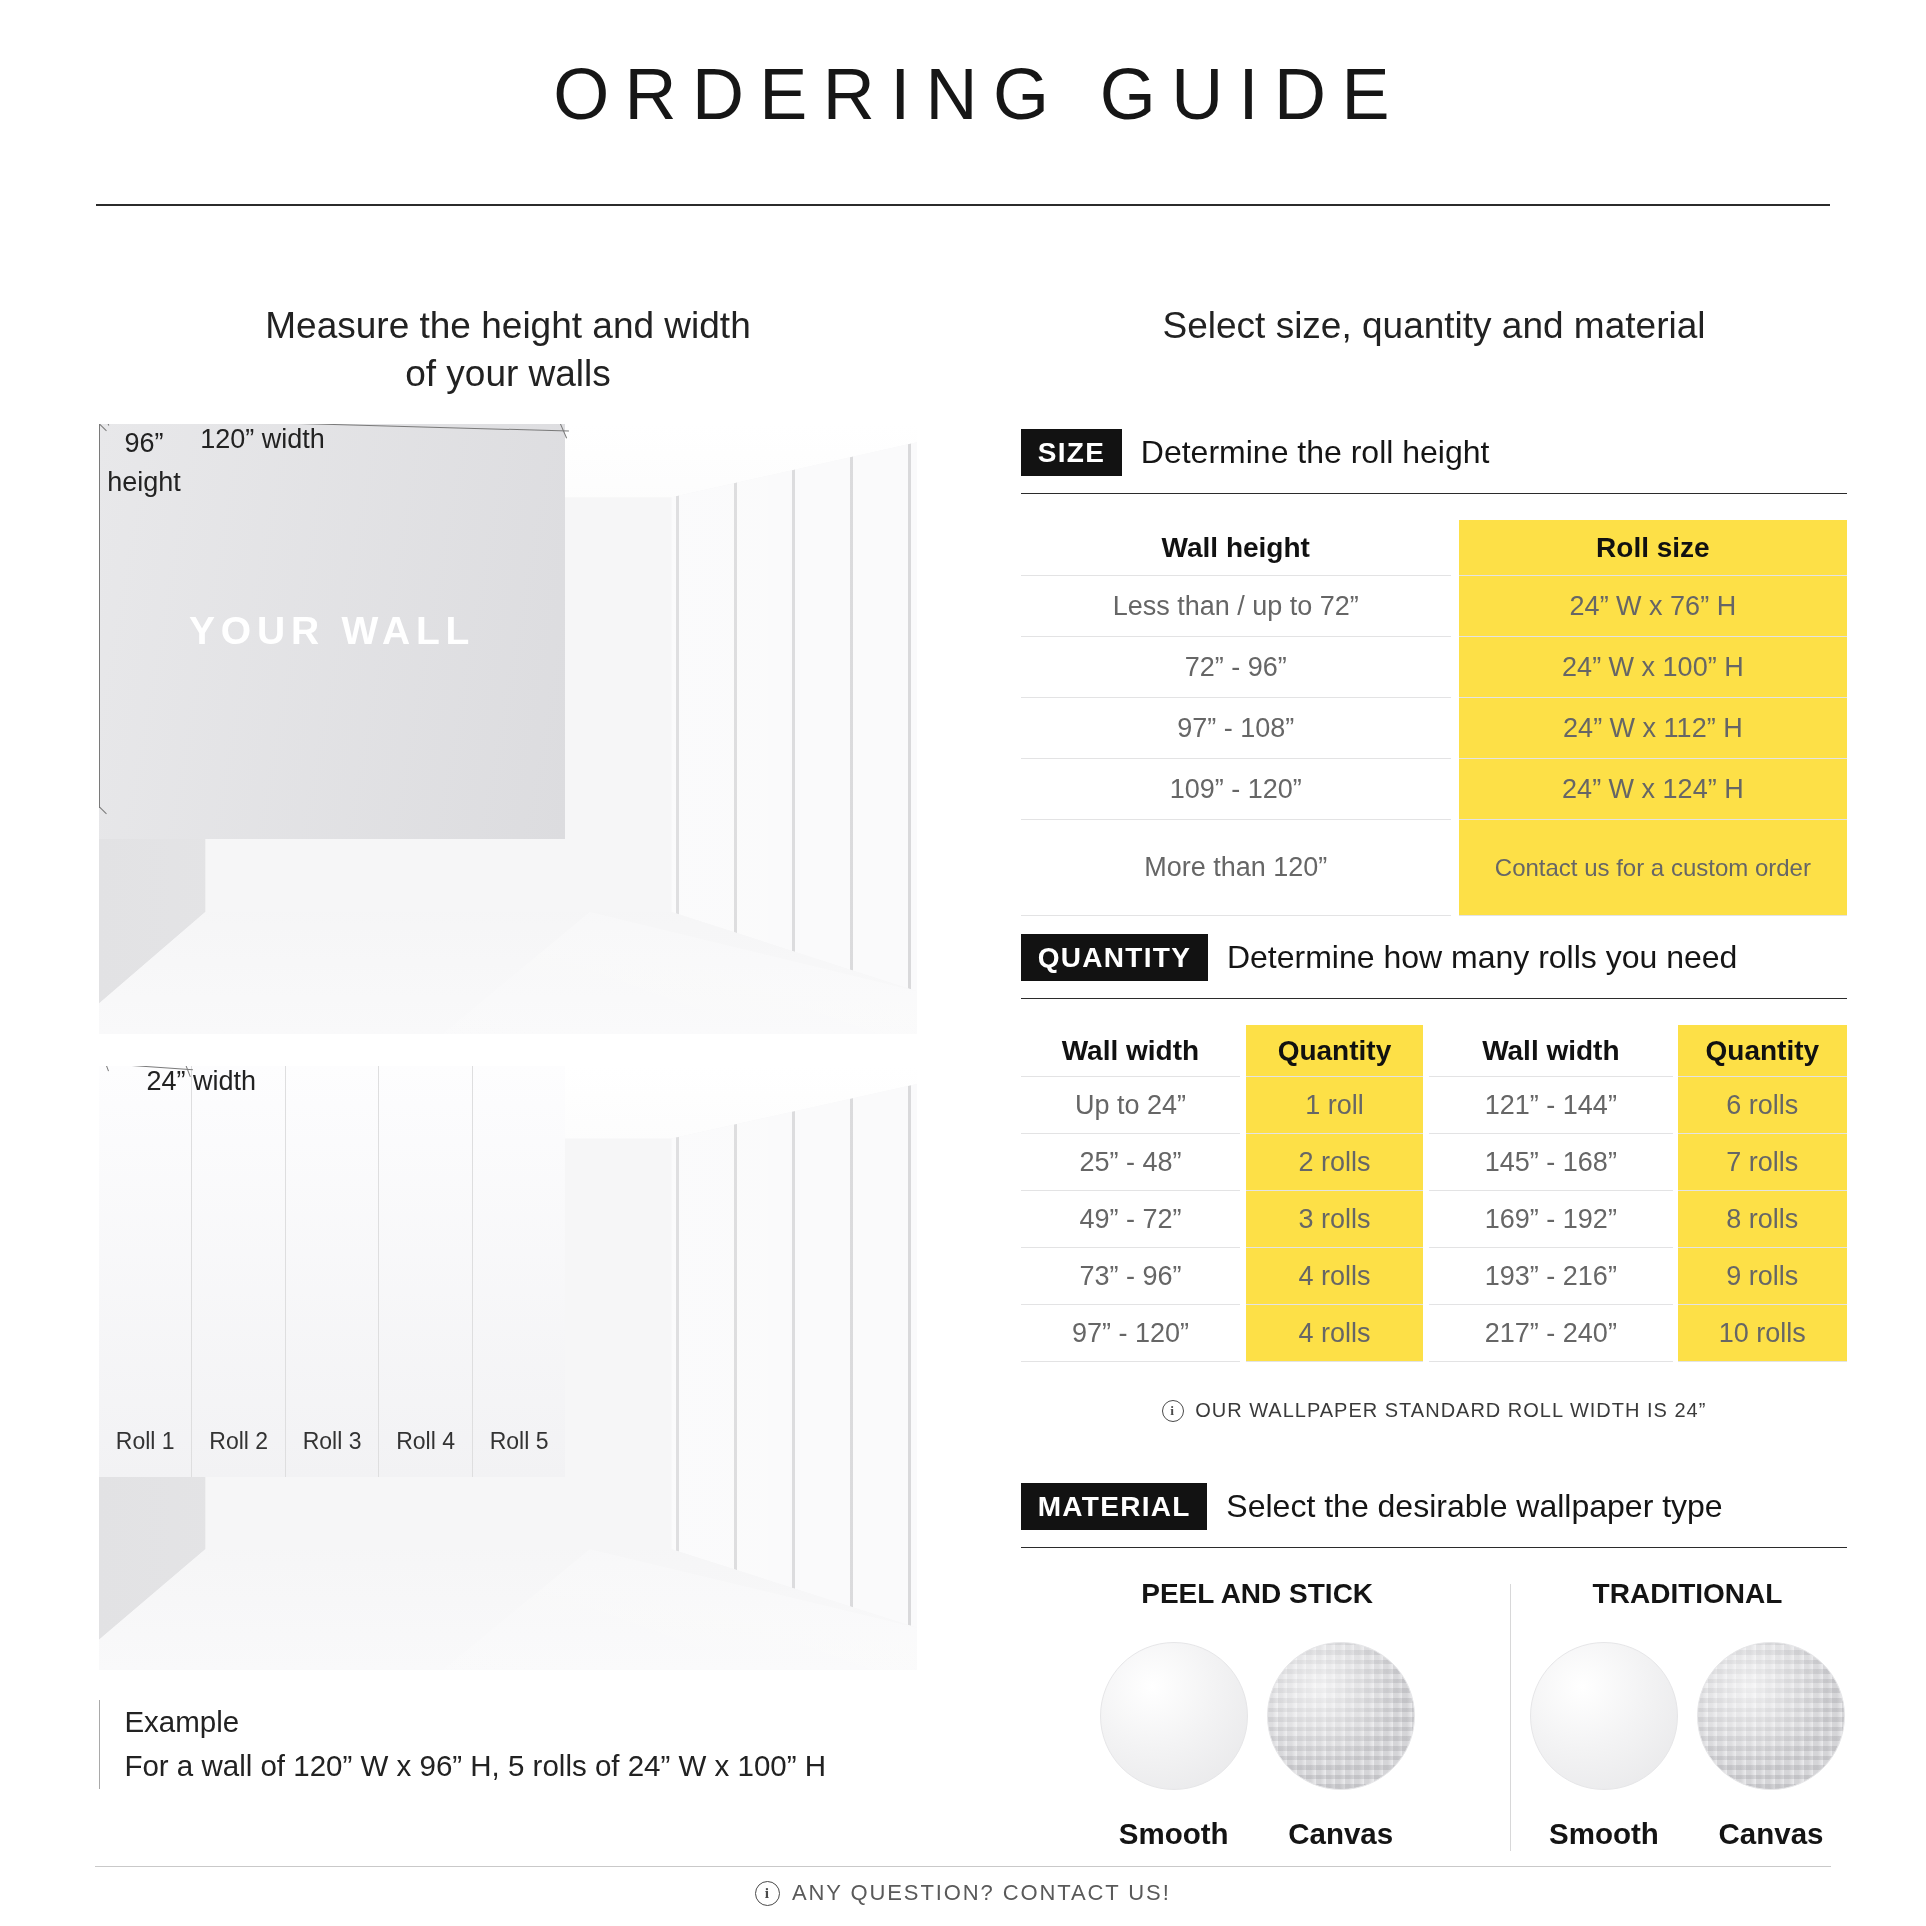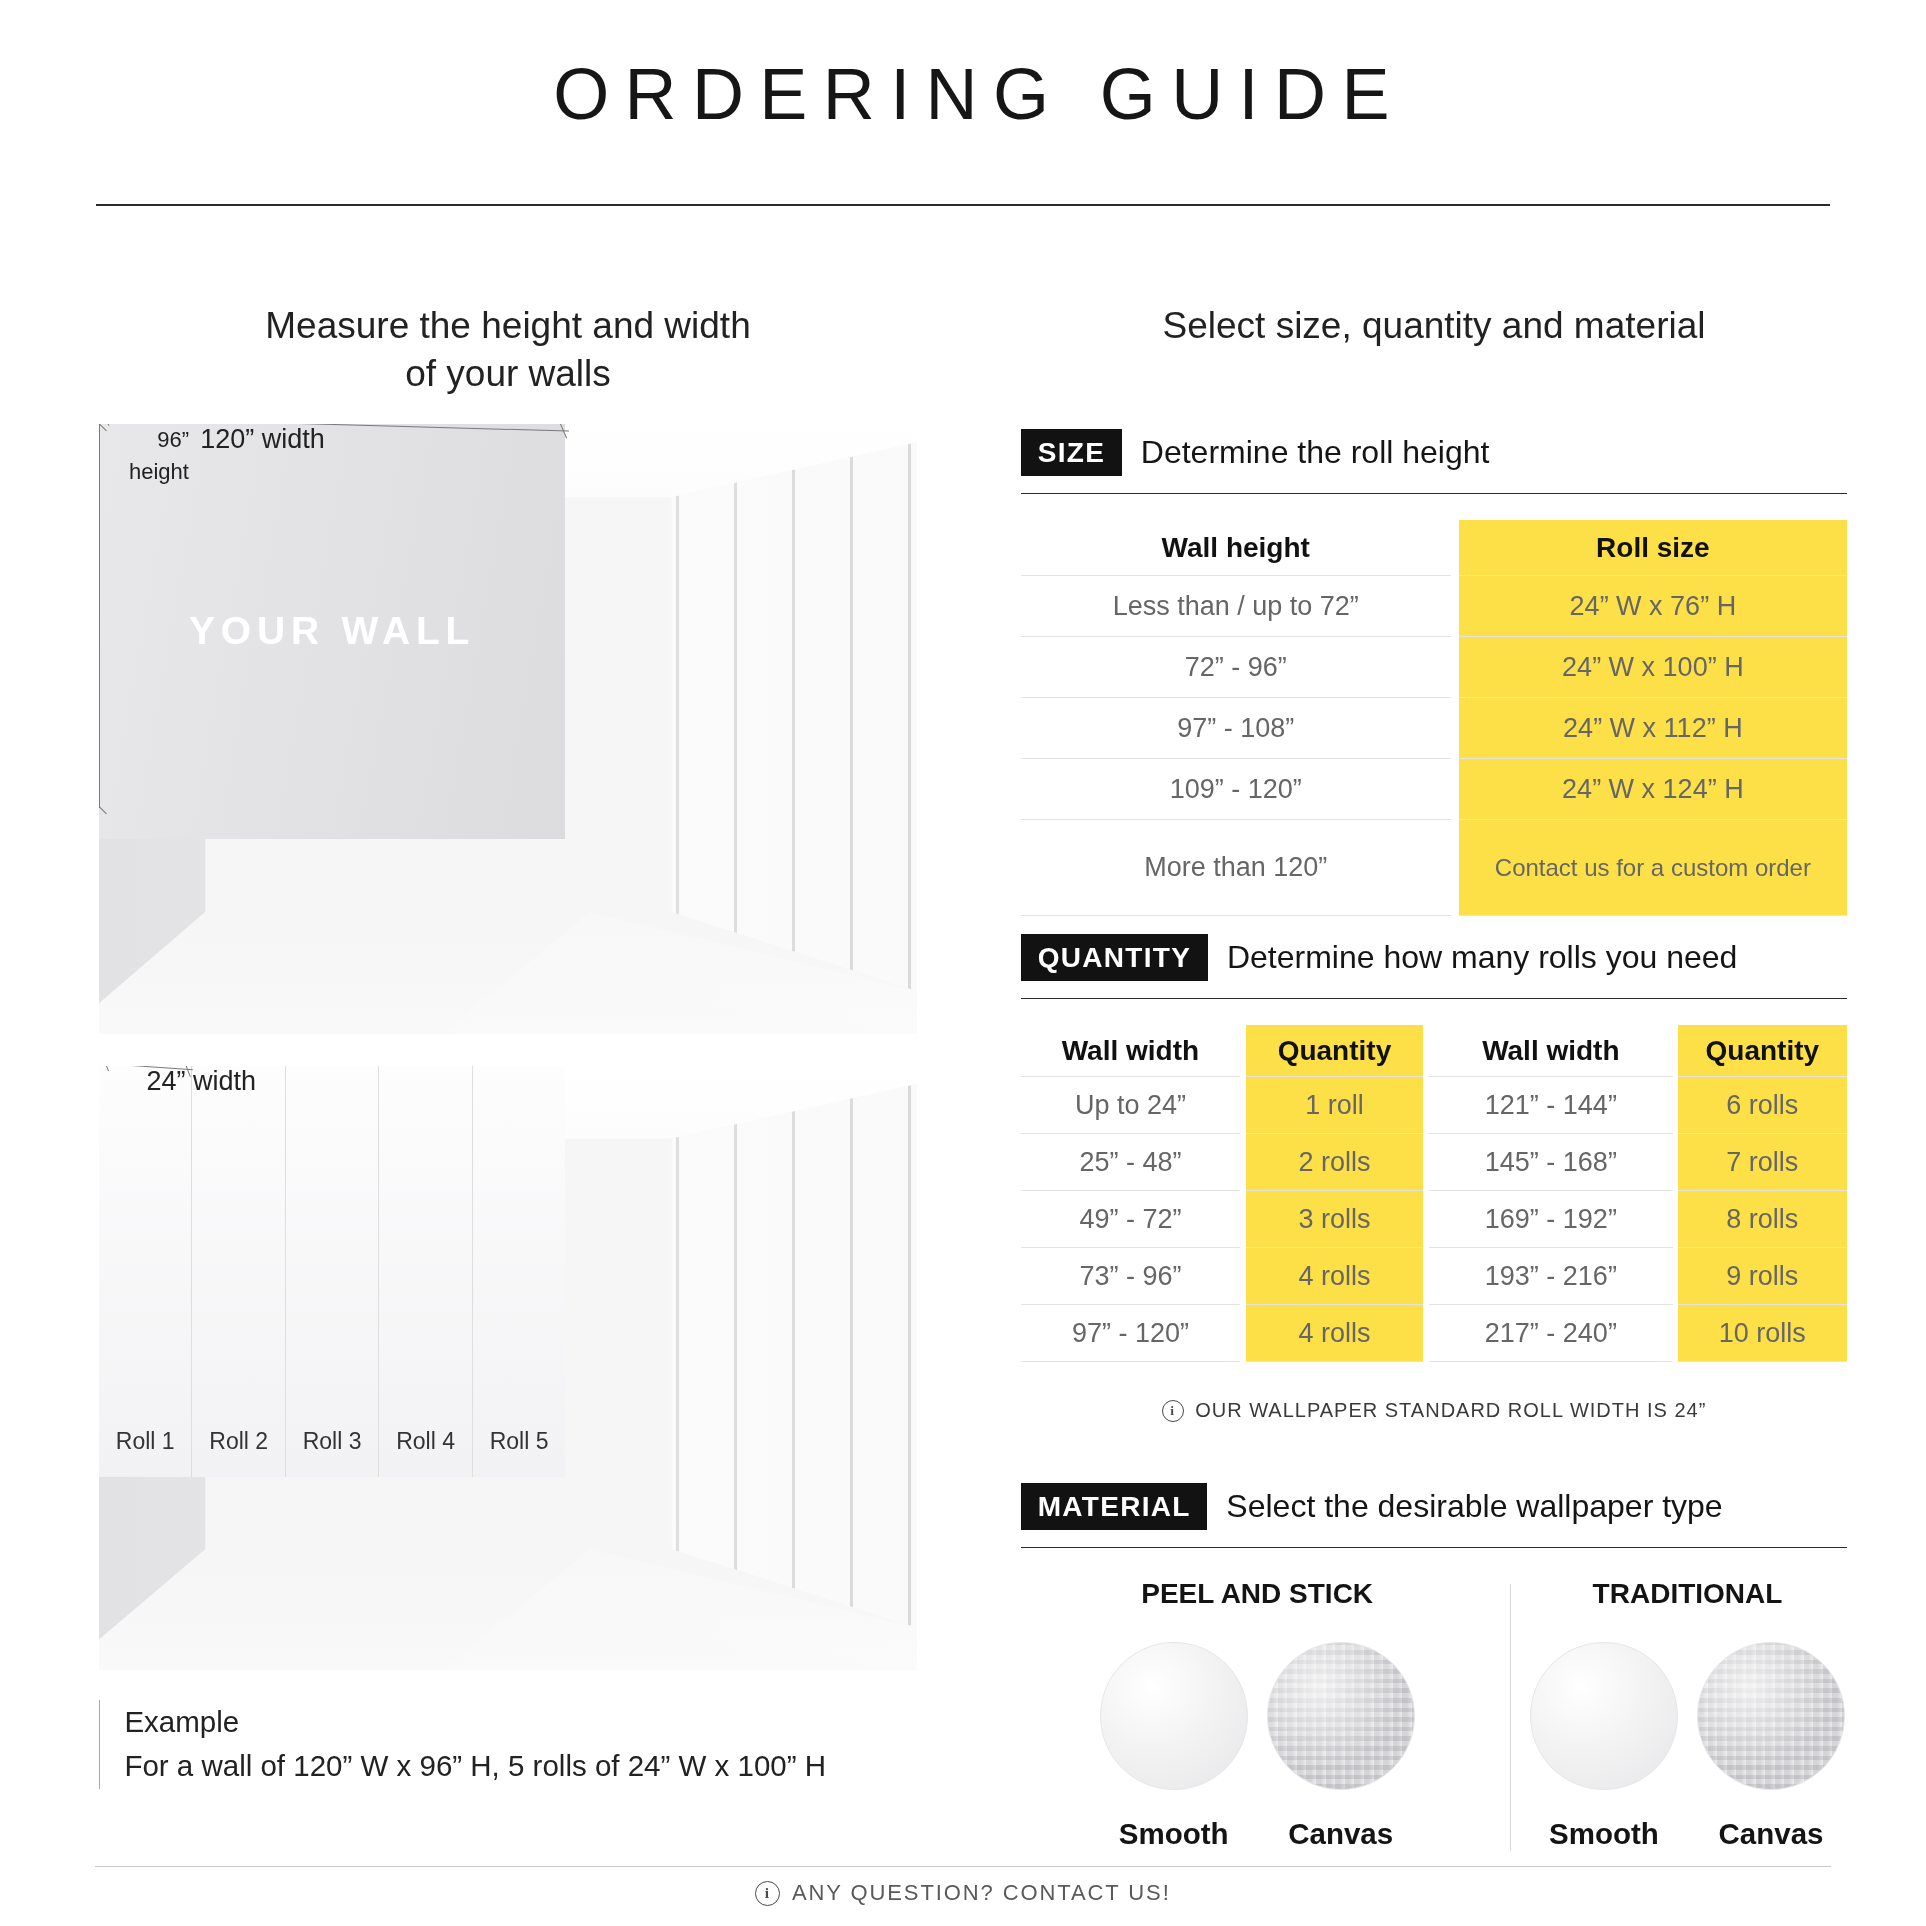--- a/index.html
+++ b/index.html
@@ -43,22 +43,22 @@
 
   .dim-v { position:absolute; inset:auto; left:calc(13% + 5.1px); top:14.5%; height:63%; width:1.3px; background:#7a7a7a; }
   .dim-h { position:absolute; inset:auto; left:13.5%; top:86%; width:57.5%; height:1.3px; background:#7a7a7a; transform:rotate(1.6deg); }
   .dim-h2 { position:absolute; inset:auto; left:13.5%; top:85.5%; width:11.5%; height:1.3px; background:#7a7a7a; transform:rotate(4deg); }
   .tick { position:absolute; width:18px; height:1.3px; background:#7a7a7a; }
   .dim-v .tick { left:-8.3px; transform:rotate(45deg); }
   .dim-v .t1 { top:0; } .dim-v .t2 { bottom:0; }
   .dim-h .tick, .dim-h2 .tick { top:-0.6px; transform:rotate(65deg); }
   .dim-h .t1, .dim-h2 .t1 { left:-2.6px; } .dim-h .t2, .dim-h2 .t2 { right:-2.6px; }
 
-  .height-label { position:absolute; inset:auto; left:1%; top:41%; width:11%; text-align:right;
-                  font-size:22px; color:#222; line-height:1.45; }
+  .height-label { position:absolute; inset:auto; left:1%; top:41%; width:11%; text-align:center;
+                  font-size:27px; color:#222; line-height:1.45; }
   .width-label  { position:absolute; inset:auto; left:27%; top:89%; width:40%; text-align:center; font-size:27px; color:#222; }
   .width-label2 { position:absolute; inset:auto; left:2%;  top:89%; width:25%; text-align:center; font-size:27px; color:#222; }
 
   .panels { position:absolute; inset:auto; left:13%; top:12%; width:57%; height:68%; display:flex; }
   .panel { flex:1; position:relative; background:linear-gradient(180deg,#fdfdfe 0%,#f2f2f4 100%); border-right:1.3px solid #dededf; }
   .panel:last-child { border-right:none; }
   .roll-label { position:absolute; bottom:22px; left:0; width:100%; text-align:center; font-size:23px; color:#333; }
 
   .example { position:absolute; left:99px; top:1700px; width:738px; padding-left:24.4px;
              border-left:1.9px solid #a9a9a9; font-size:29.5px; color:#222; line-height:1.5; }

